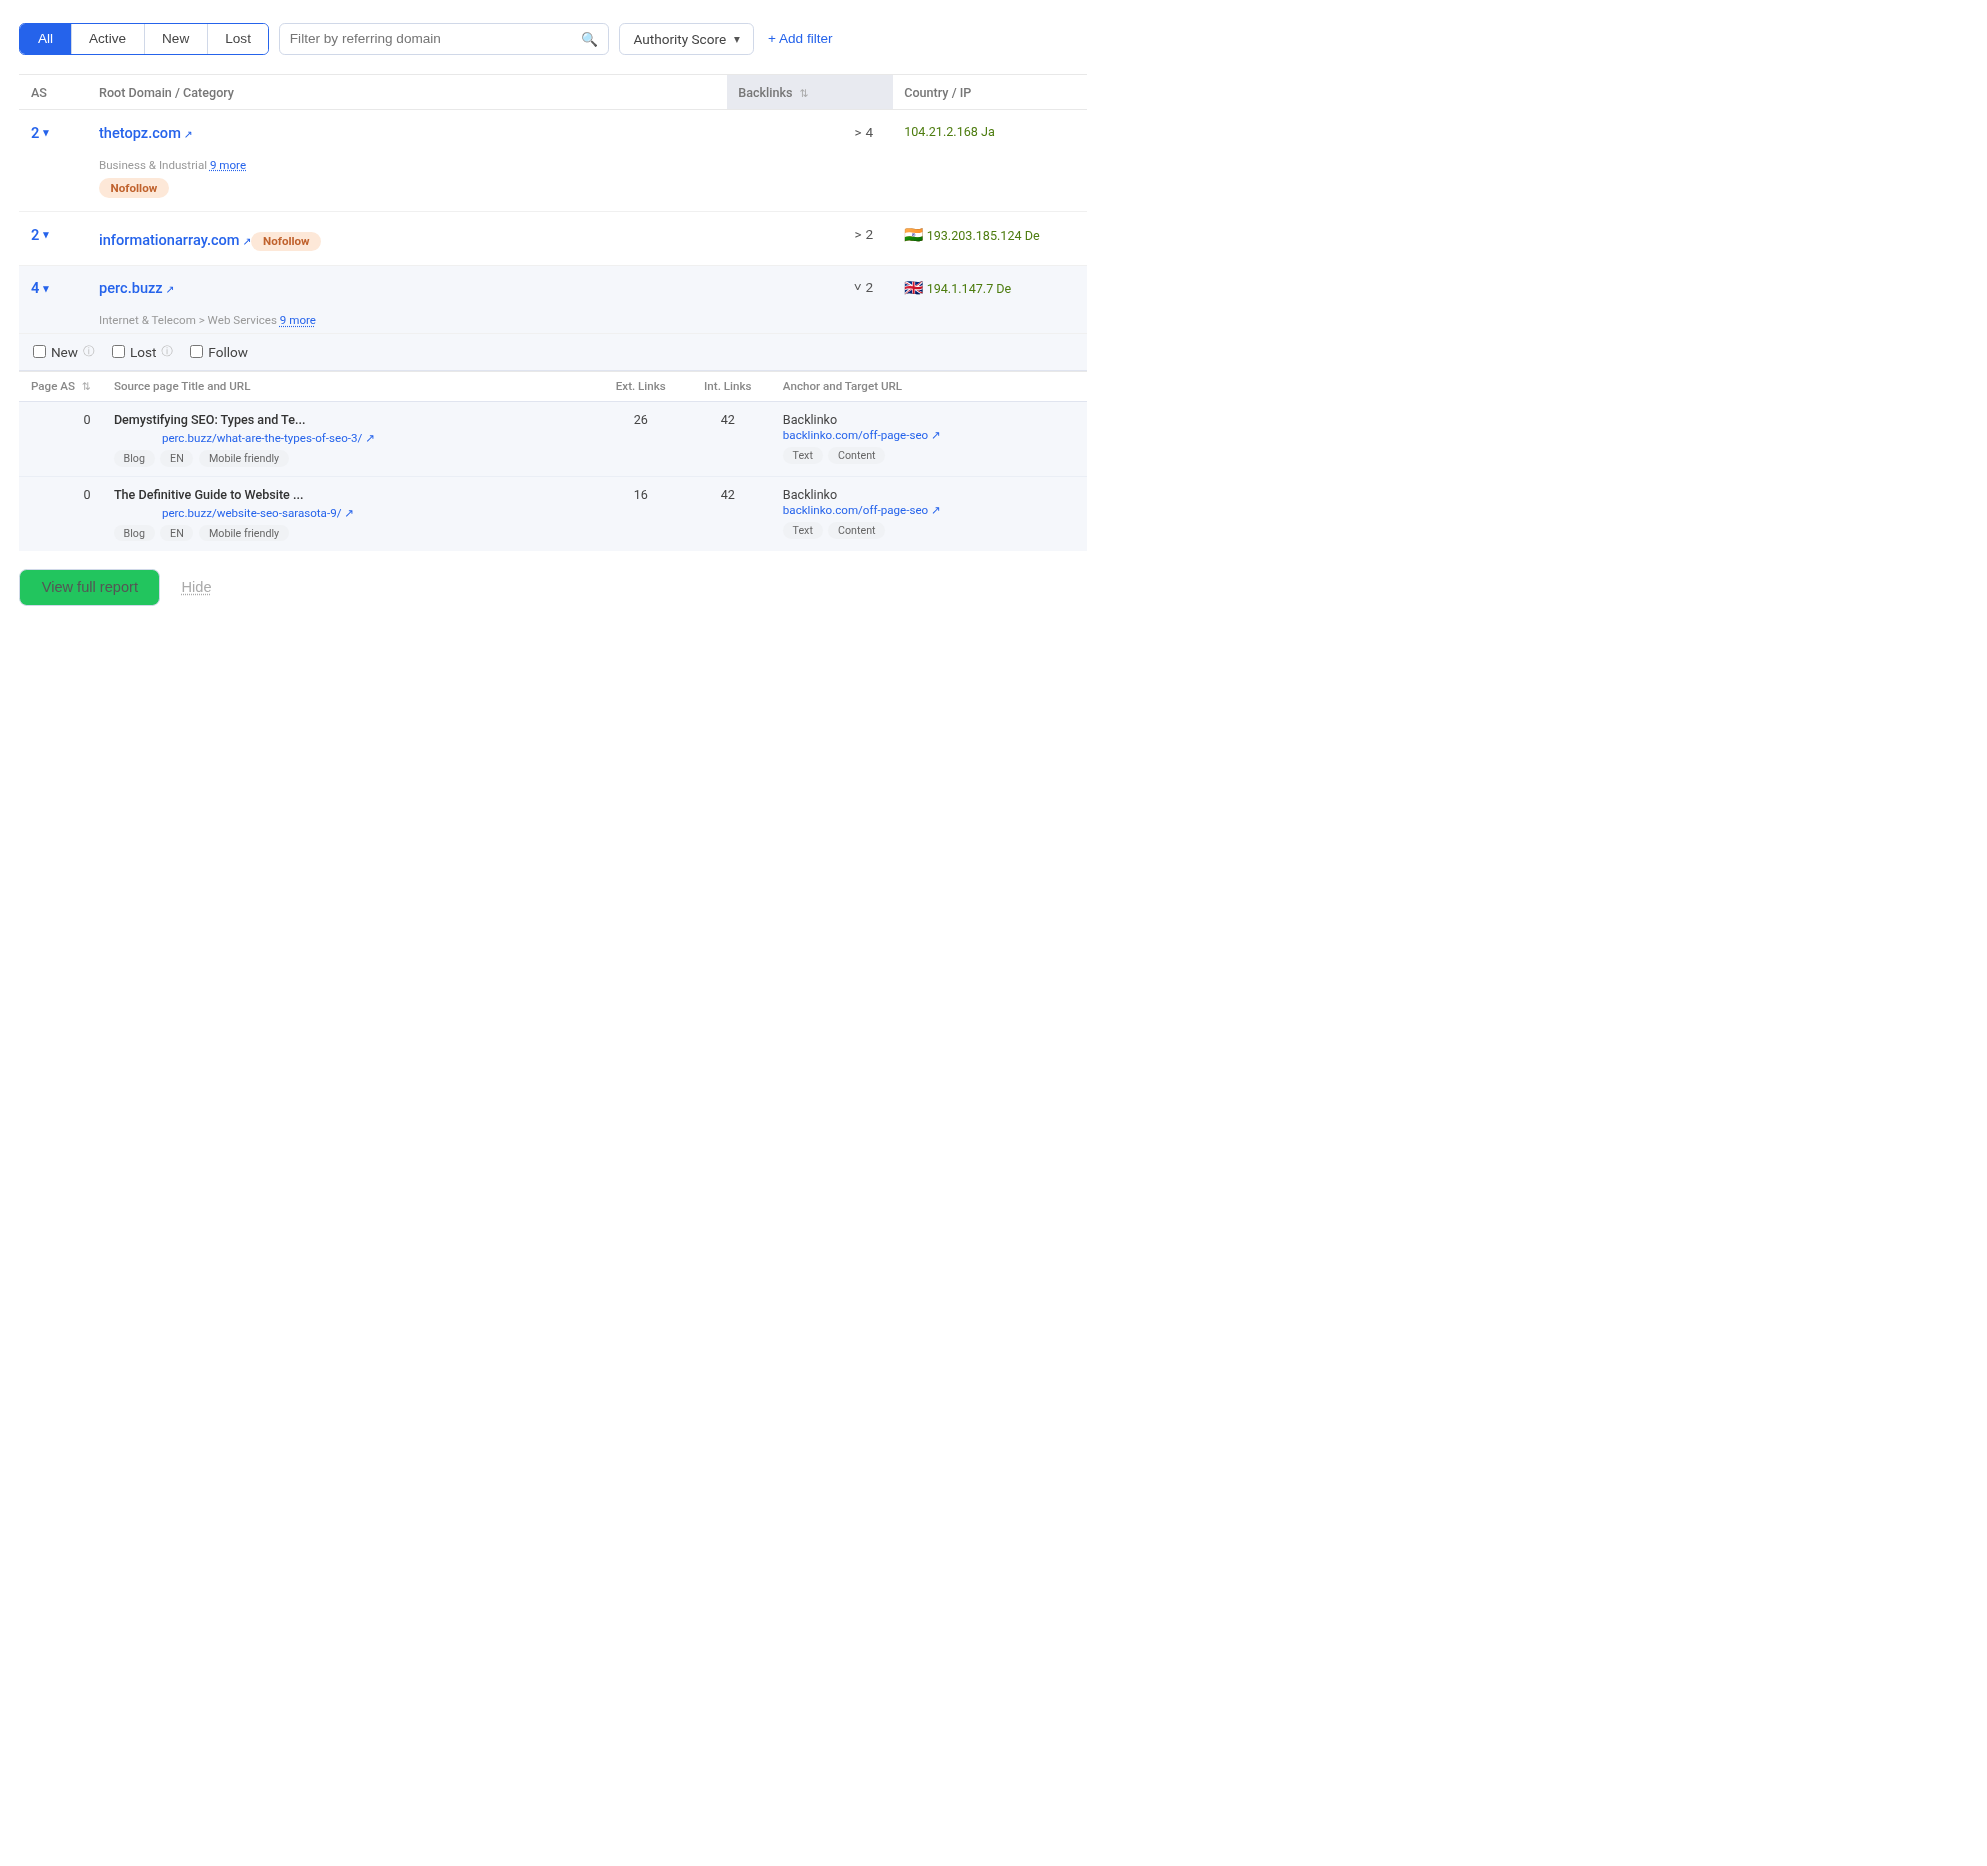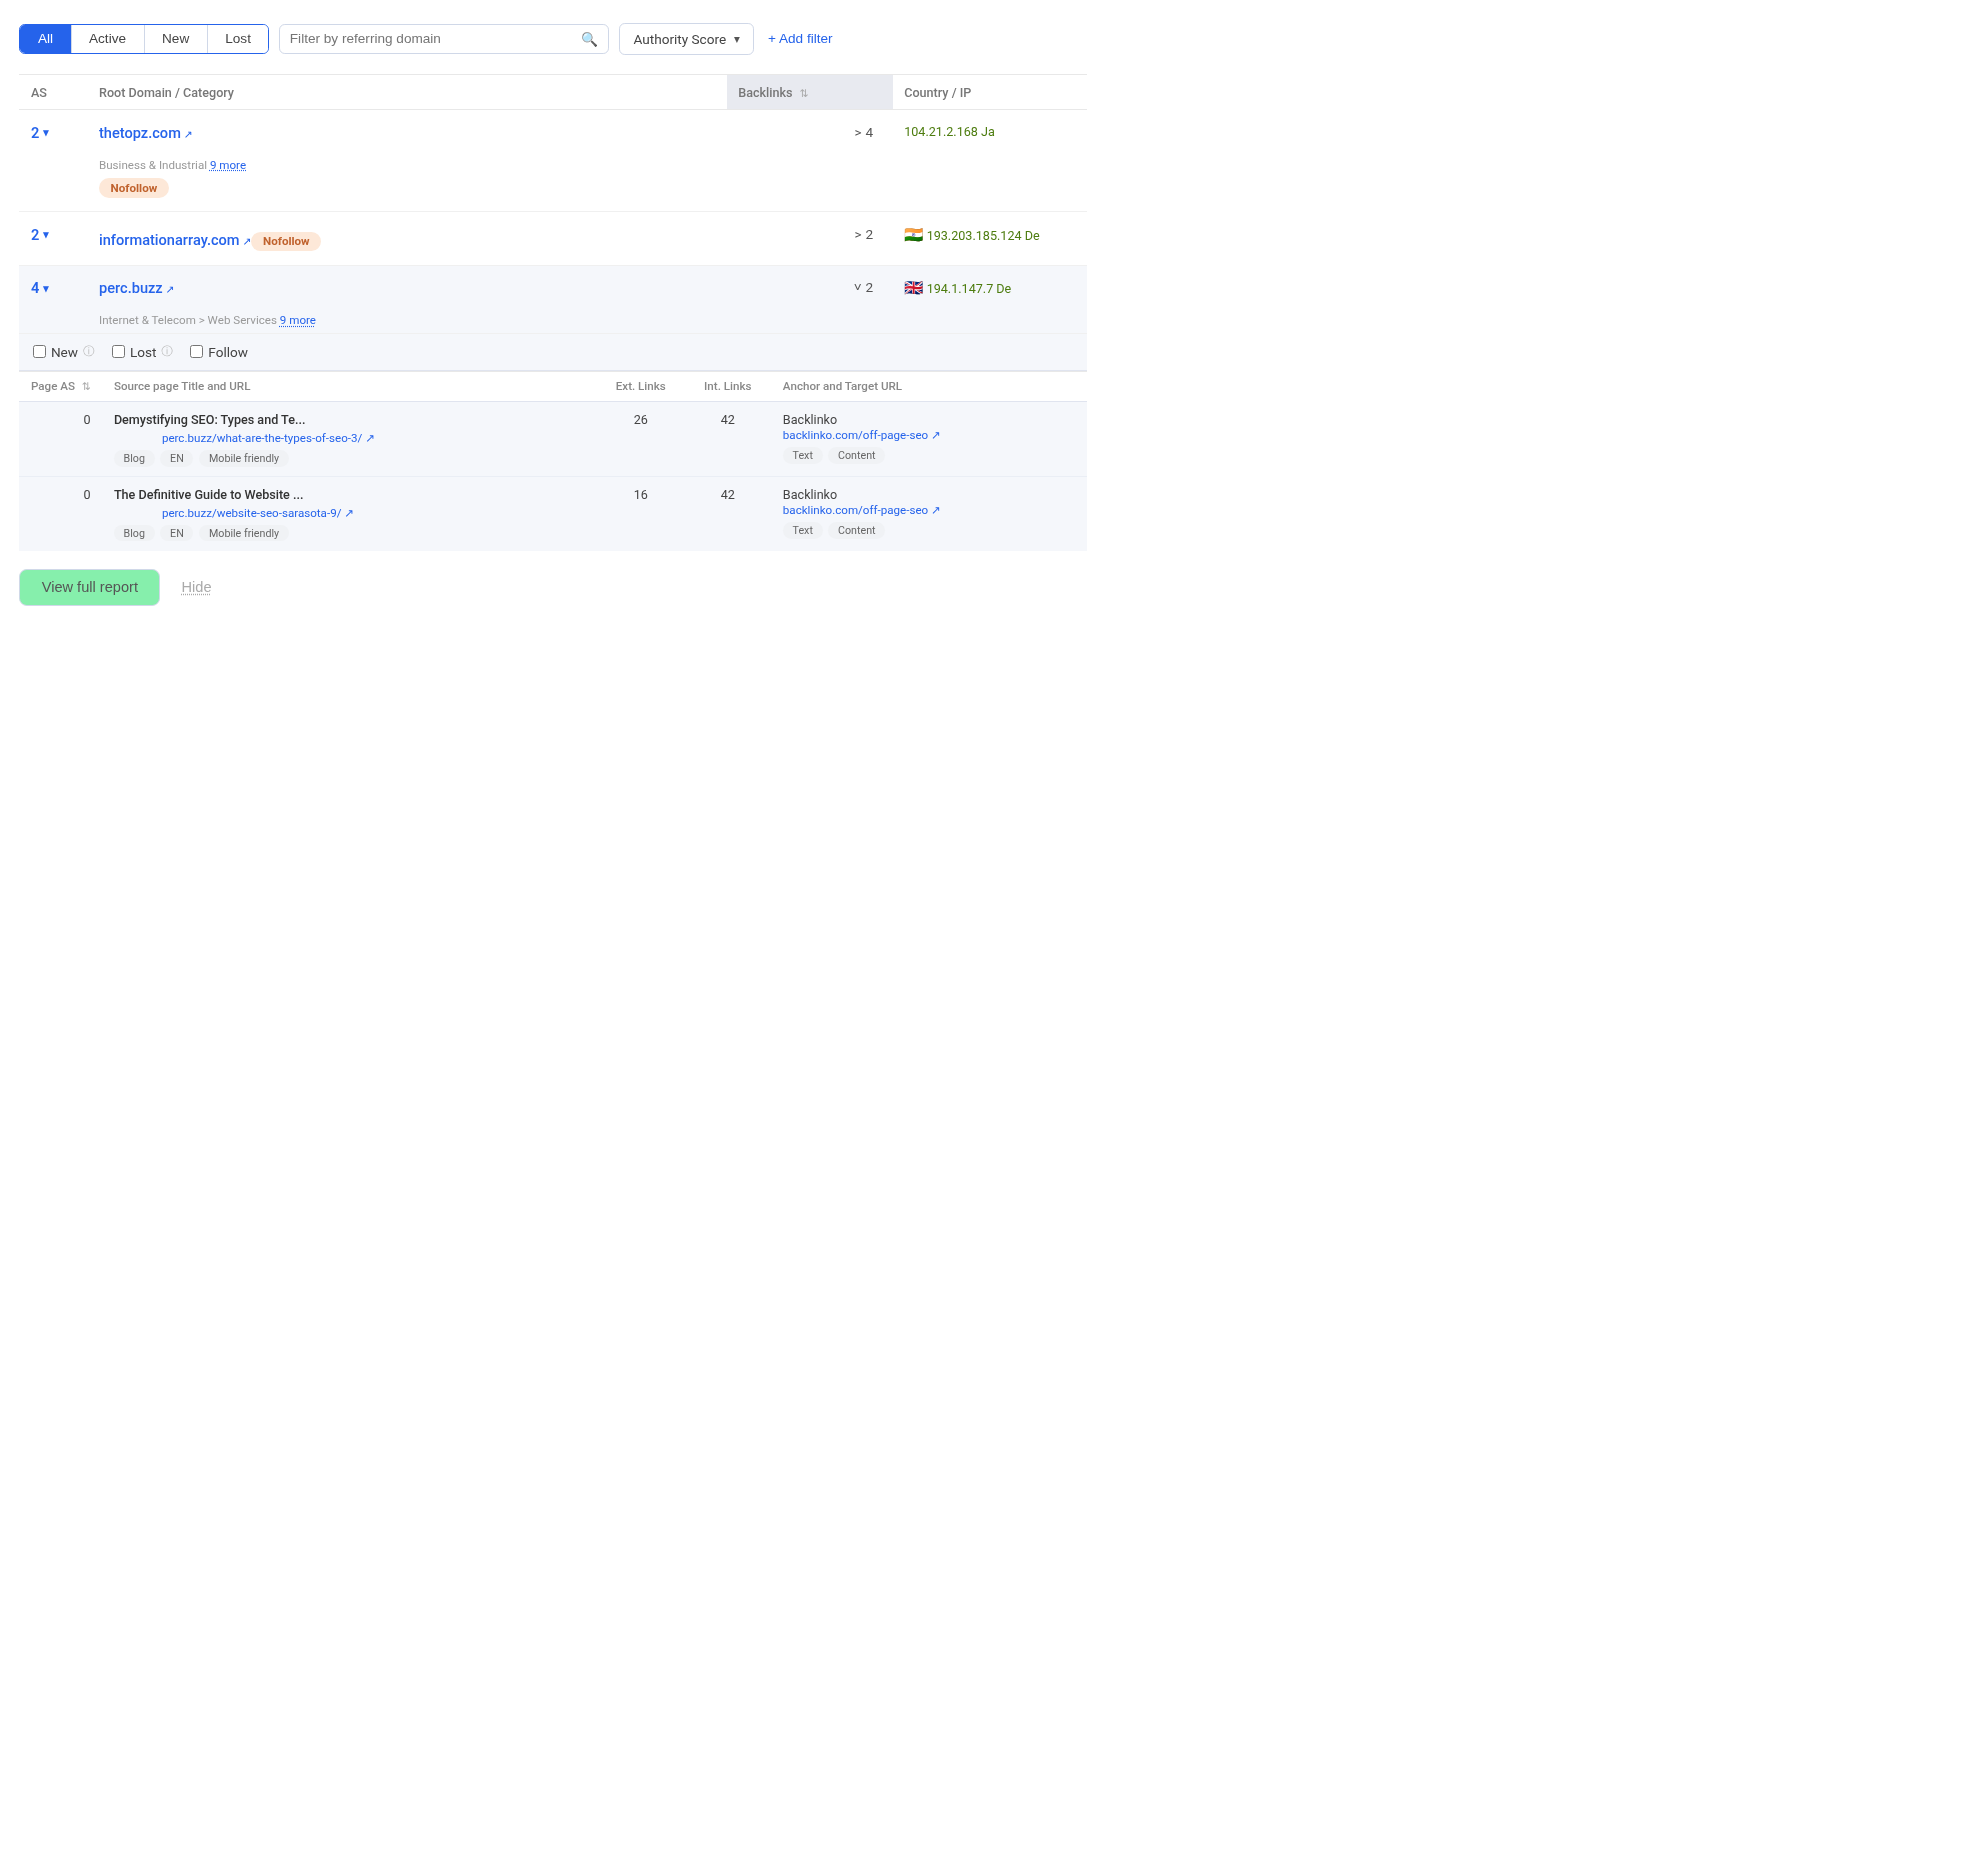--- a/index.html
+++ b/index.html
@@ -27,21 +27,20 @@
       color: #1a1a1a;
     }
     .header-count {
       font-size: 19.4px;
       font-weight: 400;
       color: #aaa;
       margin-left: 9.7px;
     }
     .toolbar {
       display: flex;
-      align-items: center;
       gap: 9.7px;
       margin-bottom: 19.4px;
     }
     .tab-group {
       display: flex;
       border: 1.5px solid #2563eb;
       border-radius: 5.8px;
       overflow: hidden;
     }
     .tab-btn {
@@ -261,21 +260,21 @@
       color: #666;
     }
     .num-cell { text-align: center; color: #666; }
     .footer-bar {
       display: flex;
       gap: 11.6px;
       align-items: center;
       padding: 17.5px 0 3.9px 0;
     }
     .btn-view-report {
-      background: #86efac;
+      background: #22c55e;
       border: 1.5px solid #d0d8e8;
       border-radius: 7.8px;
       padding: 9.7px 21.3px;
       font-size: 14.6px;
       color: #555;
       cursor: pointer;
       font-weight: 500;
     }
     .btn-hide {
       background: none;

